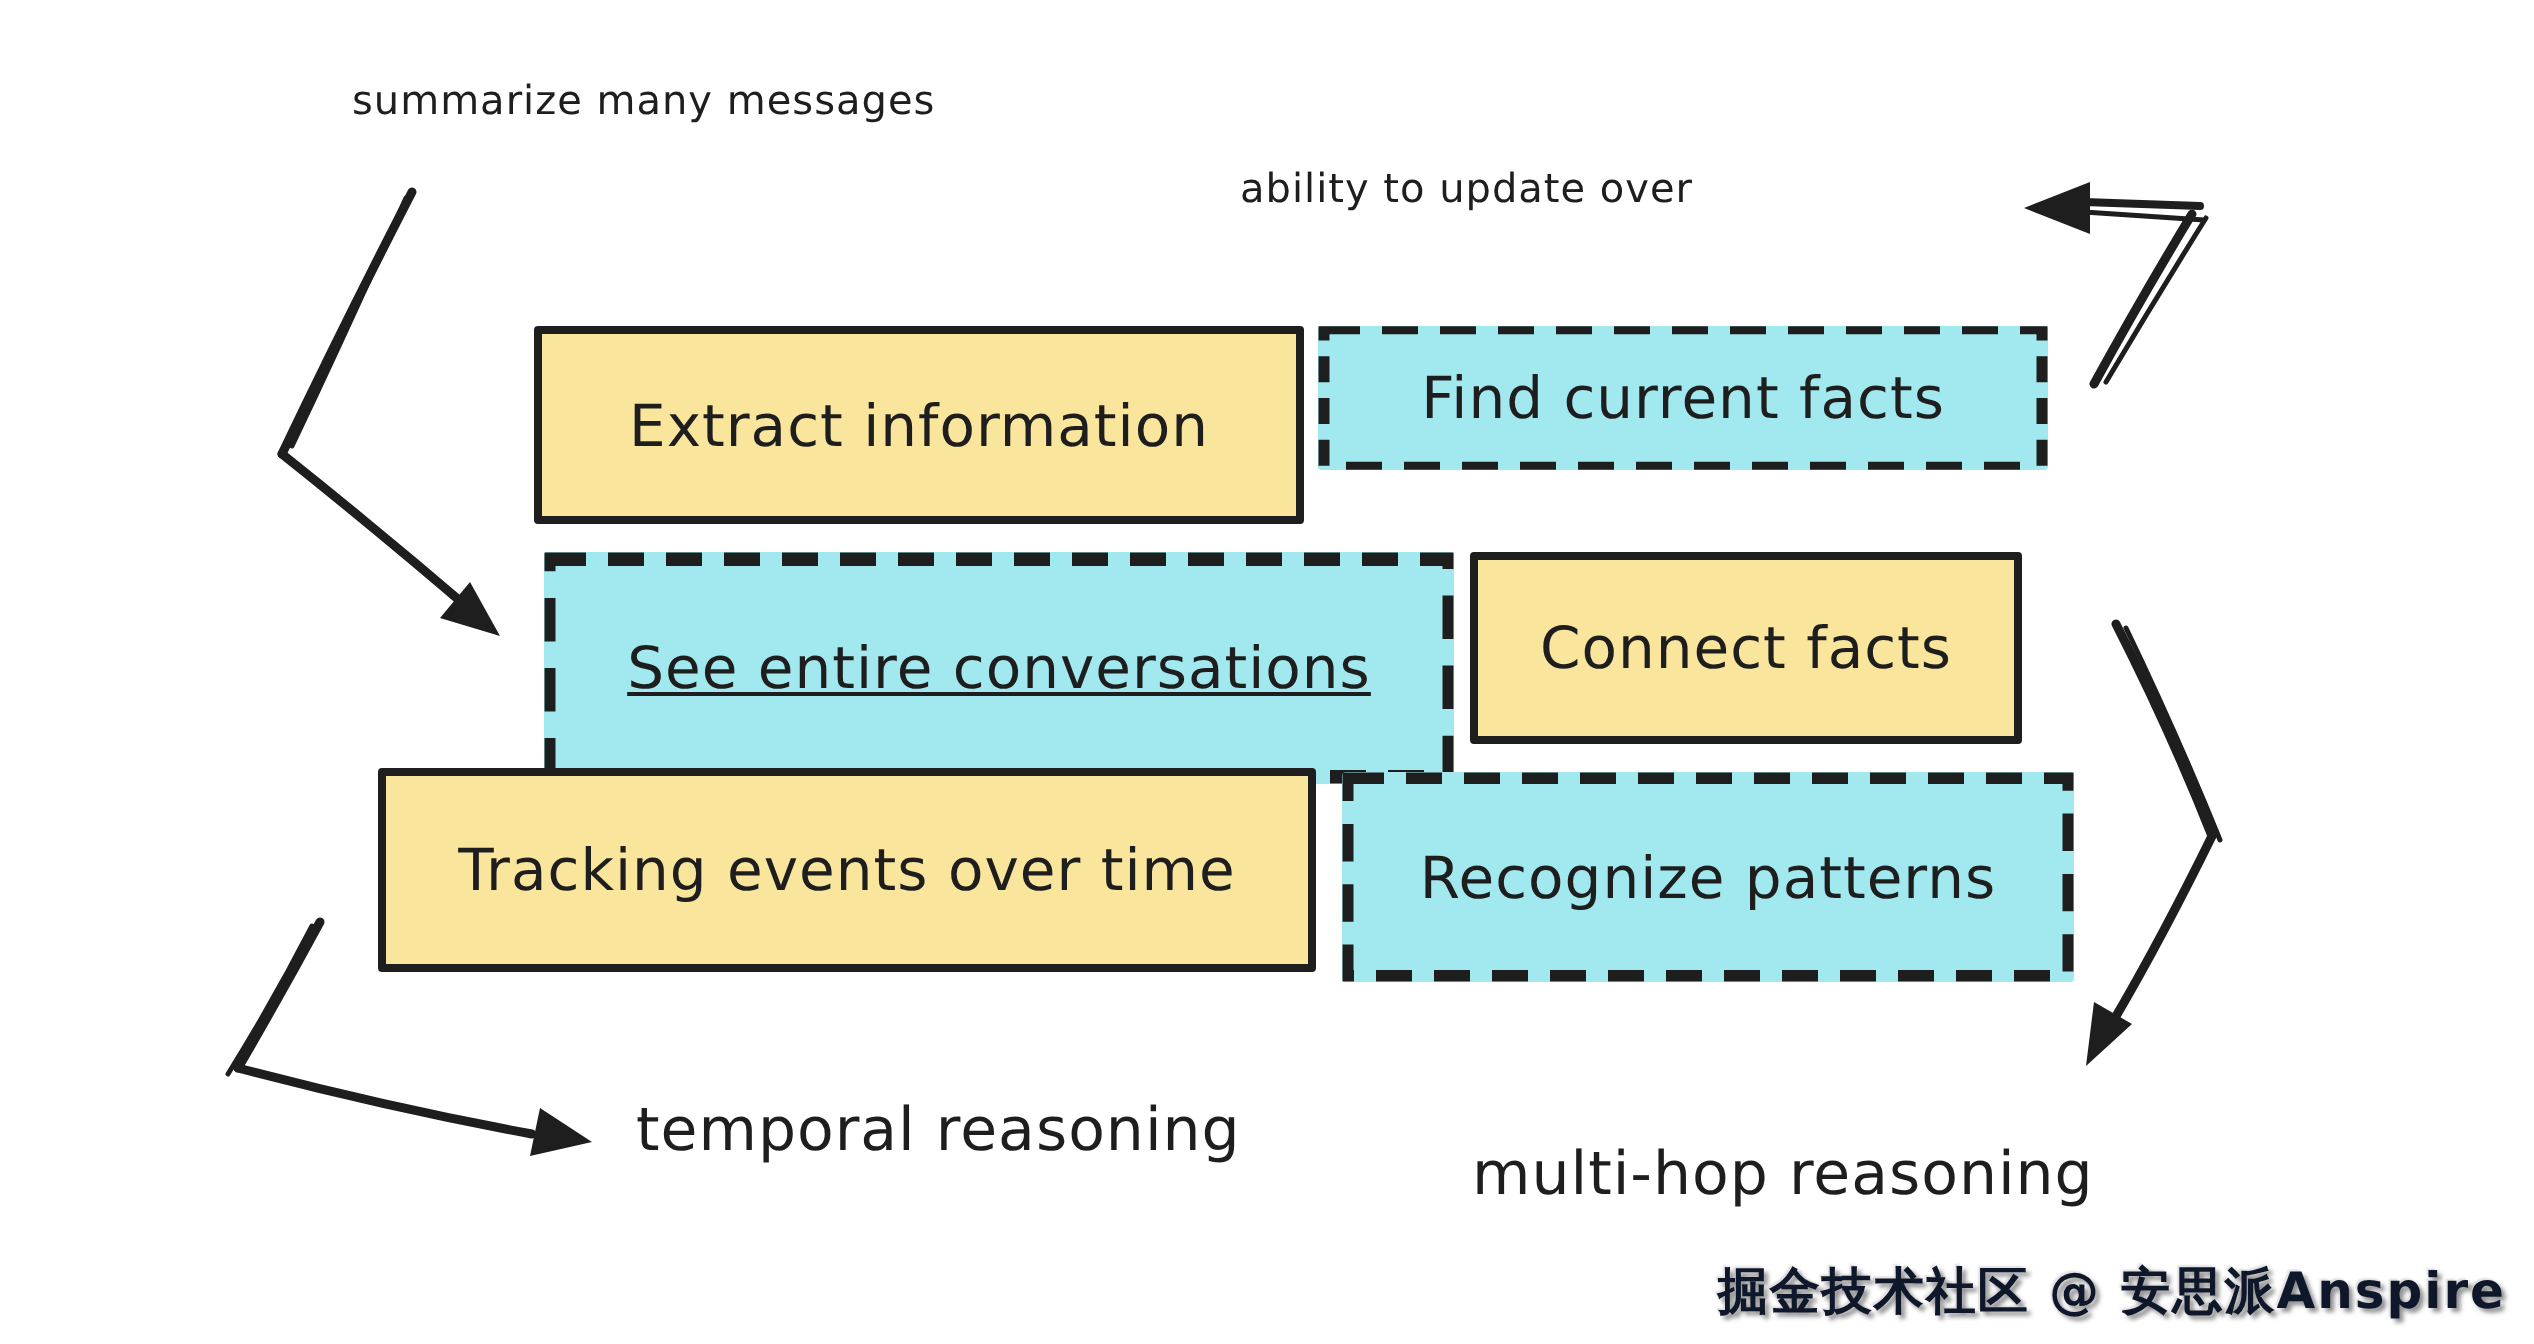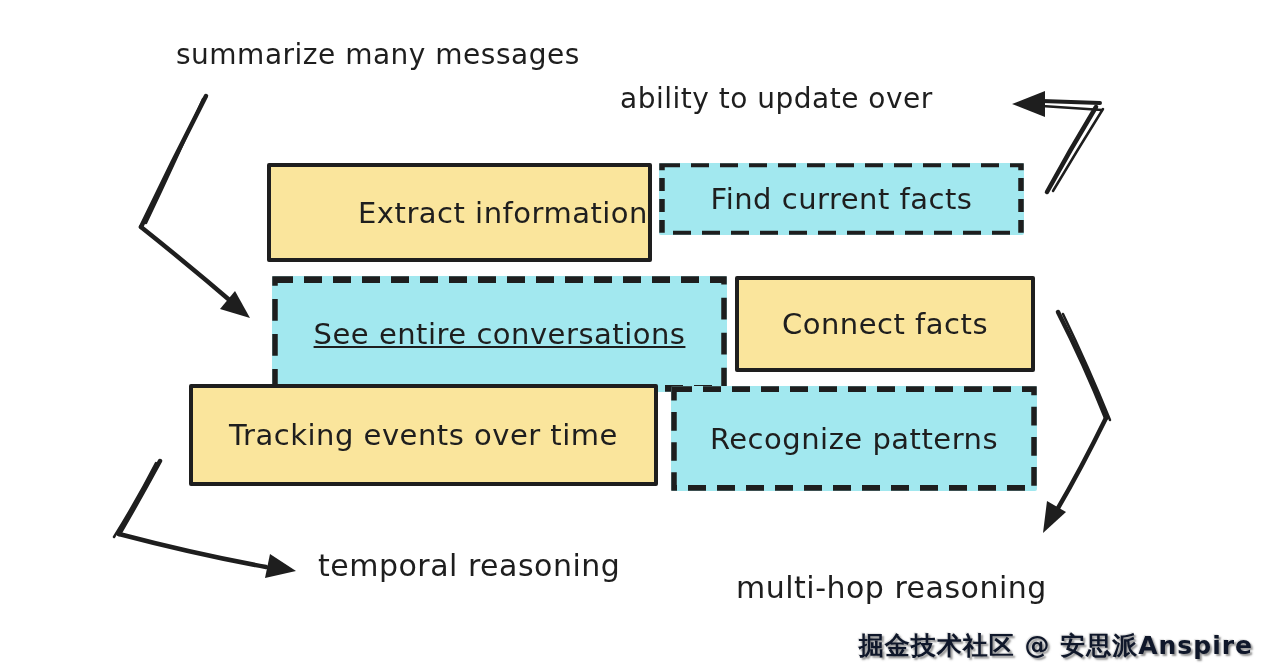--- a/index.html
+++ b/index.html
@@ -27,21 +27,21 @@
     white-space:nowrap;
   }
   .box.yellow{background:#fae59c;border:4px solid #1e1e1e;border-radius:2px;}
   .box.cyan{background:#a2e8ef;border-radius:2px;}
   .note{
     position:absolute;
     white-space:nowrap;
     color:#1e1e1e;
     letter-spacing:0.5px;
   }
-  .note.big{font-size:28px;}
+  .note.big{font-size:20px;}
   .note.mid{font-size:30px;}
   .watermark{
     position:absolute;
     right:14px;bottom:10px;
     font-size:25px;
     font-weight:600;
     color:#0f172a;
     text-shadow:2px 2px 2px rgba(110,110,110,0.75), -1px -1px 1px rgba(170,170,170,0.35);
     letter-spacing:1px;
     white-space:nowrap;
@@ -84,37 +84,37 @@
       <path class="sketch" stroke-width="4.5" d="M119,534 Q195,554 266,567"></path>
       <polygon fill="#1e1e1e" points="296,571 265,578 270,554"></polygon>
     </g>
   </svg>
 
   <div class="note big" style="left:176px;top:38px;">summarize many messages</div>
   <div class="note big" style="left:620px;top:82px;">ability to update over</div>
   <div class="note mid" style="left:318px;top:548px;">temporal reasoning</div>
   <div class="note mid" style="left:736px;top:558px;margin-top:12px;">multi-hop reasoning</div>
 
-  <div class="box yellow" style="left:267px;top:163px;width:385px;height:99px;justify-content:flex-end;">
+  <div class="box yellow" style="left:267px;top:163px;width:385px;height:99px;">
     <span class="box-label">Extract information</span>
   </div>
   <div class="box cyan" style="left:659px;top:163px;width:365px;height:72px;">
     <svg class="dash-border" viewBox="0 0 365 100" preserveAspectRatio="none" xmlns="http://www.w3.org/2000/svg">
       <rect x="3" y="3" width="359" height="94" fill="none" stroke="#1e1e1e" stroke-width="5.5" stroke-dasharray="18 11"></rect>
     </svg>
     <span class="box-label">Find current facts</span>
   </div>
 
   <div class="box cyan" style="left:272px;top:276px;width:455px;height:116px;text-decoration:underline;">
     <svg class="dash-border" viewBox="0 0 455 96" preserveAspectRatio="none" xmlns="http://www.w3.org/2000/svg">
       <rect x="3" y="3" width="449" height="90" fill="none" stroke="#1e1e1e" stroke-width="5.5" stroke-dasharray="18 11"></rect>
     </svg>
     <span class="box-label">See entire conversations</span>
   </div>
-  <div class="box yellow" style="left:735px;top:276px;width:300px;height:96px;">
+  <div class="box yellow" style="left:735px;top:276px;width:276px;height:96px;">
     <span class="box-label">Connect facts</span>
   </div>
 
   <div class="box yellow" style="left:189px;top:384px;width:469px;height:102px;">
     <span class="box-label">Tracking events over time</span>
   </div>
   <div class="box cyan" style="left:671px;top:386px;width:366px;height:105px;">
     <svg class="dash-border" viewBox="0 0 366 101" preserveAspectRatio="none" xmlns="http://www.w3.org/2000/svg">
       <rect x="3" y="3" width="360" height="95" fill="none" stroke="#1e1e1e" stroke-width="5.5" stroke-dasharray="18 11"></rect>
     </svg>

